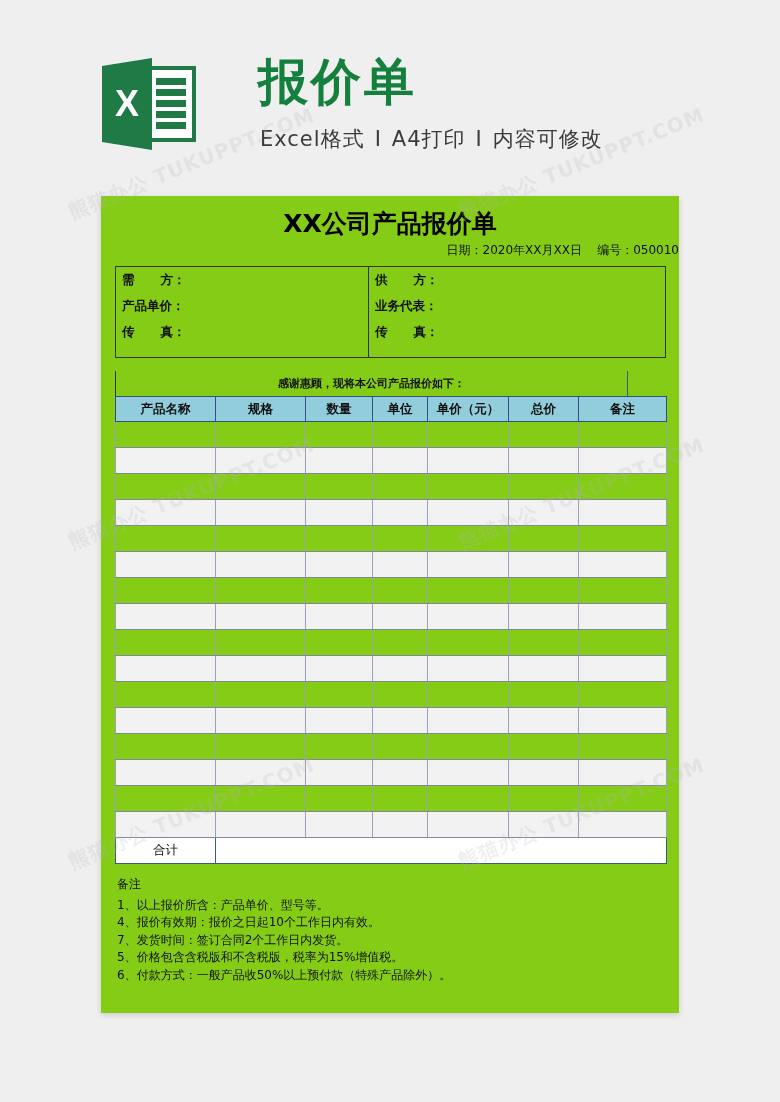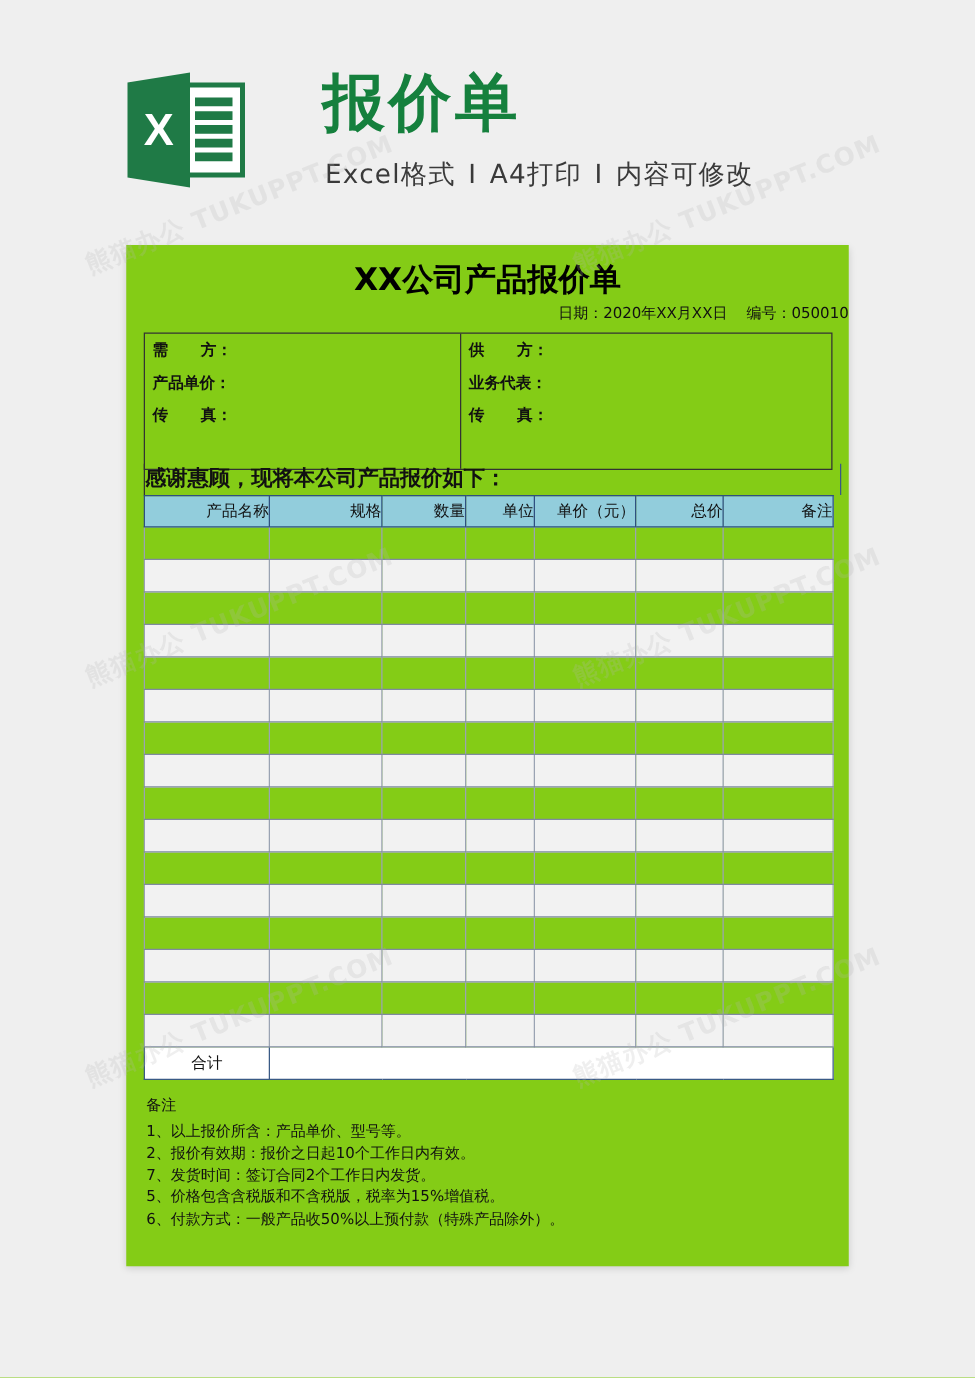--- a/index.html
+++ b/index.html
@@ -34,47 +34,47 @@
     position: absolute; left: 0; top: 12px; width: 100%; text-align: center;
     font-size: 25px; font-weight: bold; color: #000; line-height: 32px;
   }
   .doc-meta {
     position: absolute; left: 0; top: 46px; width: 100%; text-align: right;
     font-size: 12px; color: #111; line-height: 16px; white-space: pre;
   }
 
   
   .info {
-    position: absolute; left: 14px; top: 70px; width: 551px; height: 110px;
+    position: absolute; left: 14px; top: 70px; width: 551px; height: 92px;
     border: 1.5px solid #333;
   }
   .info .col { position: absolute; top: 0; height: 100%; }
   .info .col.left { left: 0; width: 253px; border-right: 1.5px solid #333; }
   .info .col.right { left: 253px; width: 296px; }
   .info .row {
     height: 26px; line-height: 26px; padding-left: 6px;
     font-size: 12.5px; font-weight: bold; white-space: pre;
   }
 
   
   .greet {
-    position: absolute; left: 14px; top: 175px; width: 558px; height: 25px;
+    position: absolute; left: 14px; top: 175px; width: 513px; height: 25px;
     border-left: 1.5px solid #333; border-right: 1.5px solid #3a5a85;
-    text-align: left; line-height: 25px; font-size: 17px; font-weight: bold;
+    text-align: center; line-height: 25px; font-size: 11px; font-weight: bold;
   }
 
   
   .qtable {
     position: absolute; left: 14px; top: 200px; width: 551px;
     border-collapse: collapse; table-layout: fixed;
     border: 1.5px solid #3a5a85;
   }
   .qtable th {
-    background: #92cddc; height: 25px; font-size: 12.5px; font-weight: normal;
-    border: 1px solid #2f5080; text-align: right; color: #111;
+    background: #92cddc; height: 25px; font-size: 12.5px; font-weight: bold;
+    border: 1px solid #2f5080; text-align: center; color: #111;
   }
   .qtable td {
     height: 26px; border-left: 1px solid #9aa3b3; border-right: 1px solid #9aa3b3;
     border-bottom: 1px solid #7f8aa0;
   }
   .qtable tr.alt td { background: #f2f2f2; }
   .qtable tr.total td {
     height: 26px; background: #fff; border: 1.5px solid #3a5a85;
     font-size: 12.5px; font-weight: normal; text-align: center; margin-top: 24px;
   }
@@ -302,21 +302,21 @@
       <tr class="total">
         <td>合计</td>
         <td colspan="6"></td>
       </tr>
     </tfoot>
   </table>
 
   <div class="notes">
     <div class="nt-head">备注</div>
     <div class="nt-item">1、以上报价所含：产品单价、型号等。</div>
-    <div class="nt-item">2、报价有效期：报价之日起10个工作日内有效。</div>
+    <div class="nt-item">4、报价有效期：报价之日起10个工作日内有效。</div>
     <div class="nt-item">7、发货时间：签订合同2个工作日内发货。</div>
     <div class="nt-item">5、价格包含含税版和不含税版，税率为15%增值税。</div>
     <div class="nt-item">6、付款方式：一般产品收50%以上预付款（特殊产品除外）。</div>
   </div>
 </div>
 
 <div class="wm" style="left:60px;top:150px">熊猫办公 TUKUPPT.COM</div>
 <div class="wm" style="left:450px;top:150px">熊猫办公 TUKUPPT.COM</div>
 <div class="wm" style="left:60px;top:480px">熊猫办公 TUKUPPT.COM</div>
 <div class="wm" style="left:450px;top:480px">熊猫办公 TUKUPPT.COM</div>

